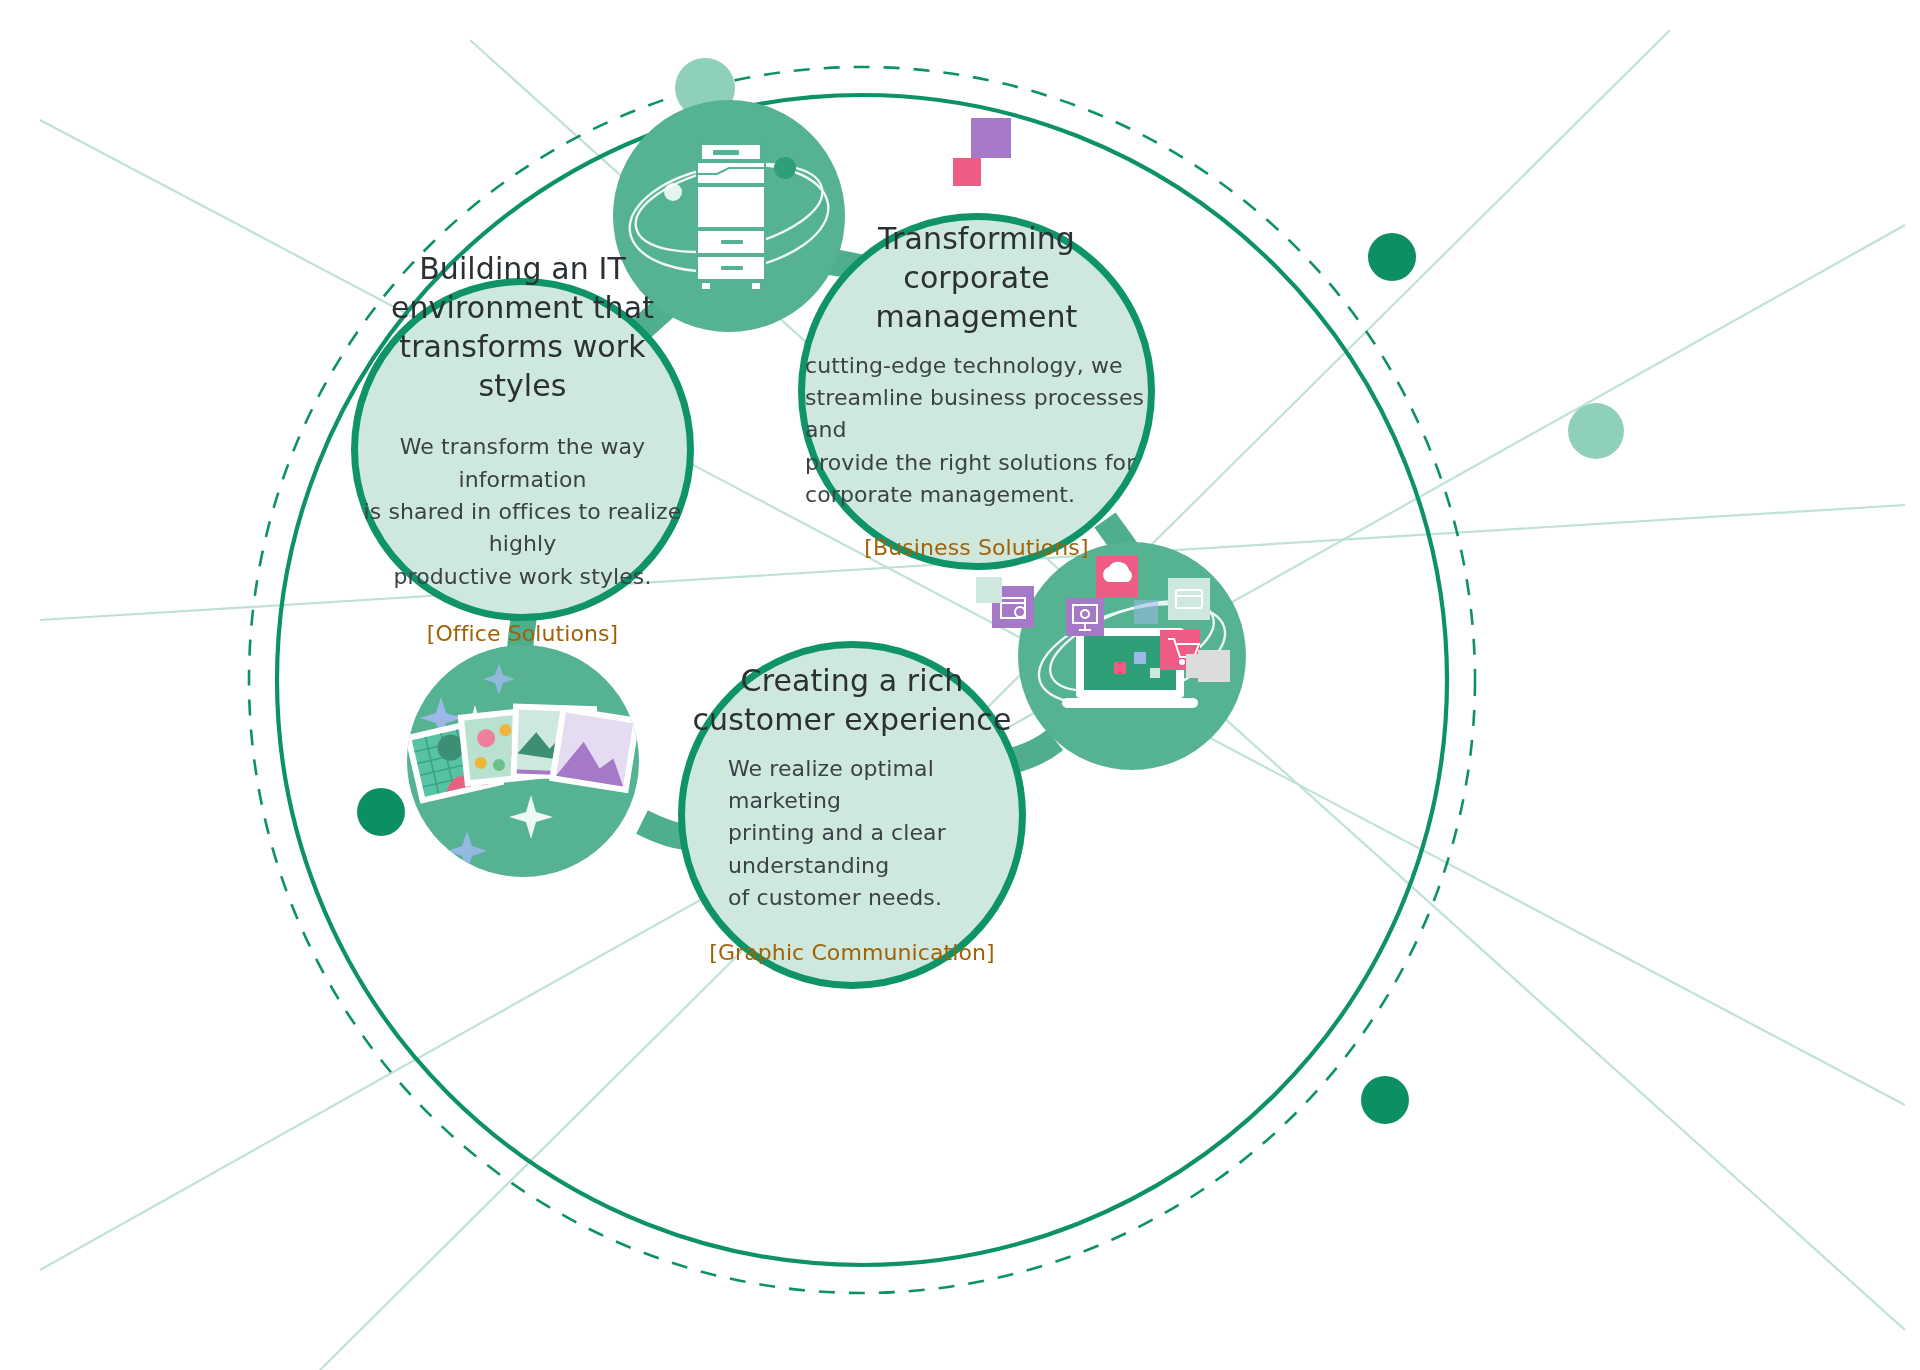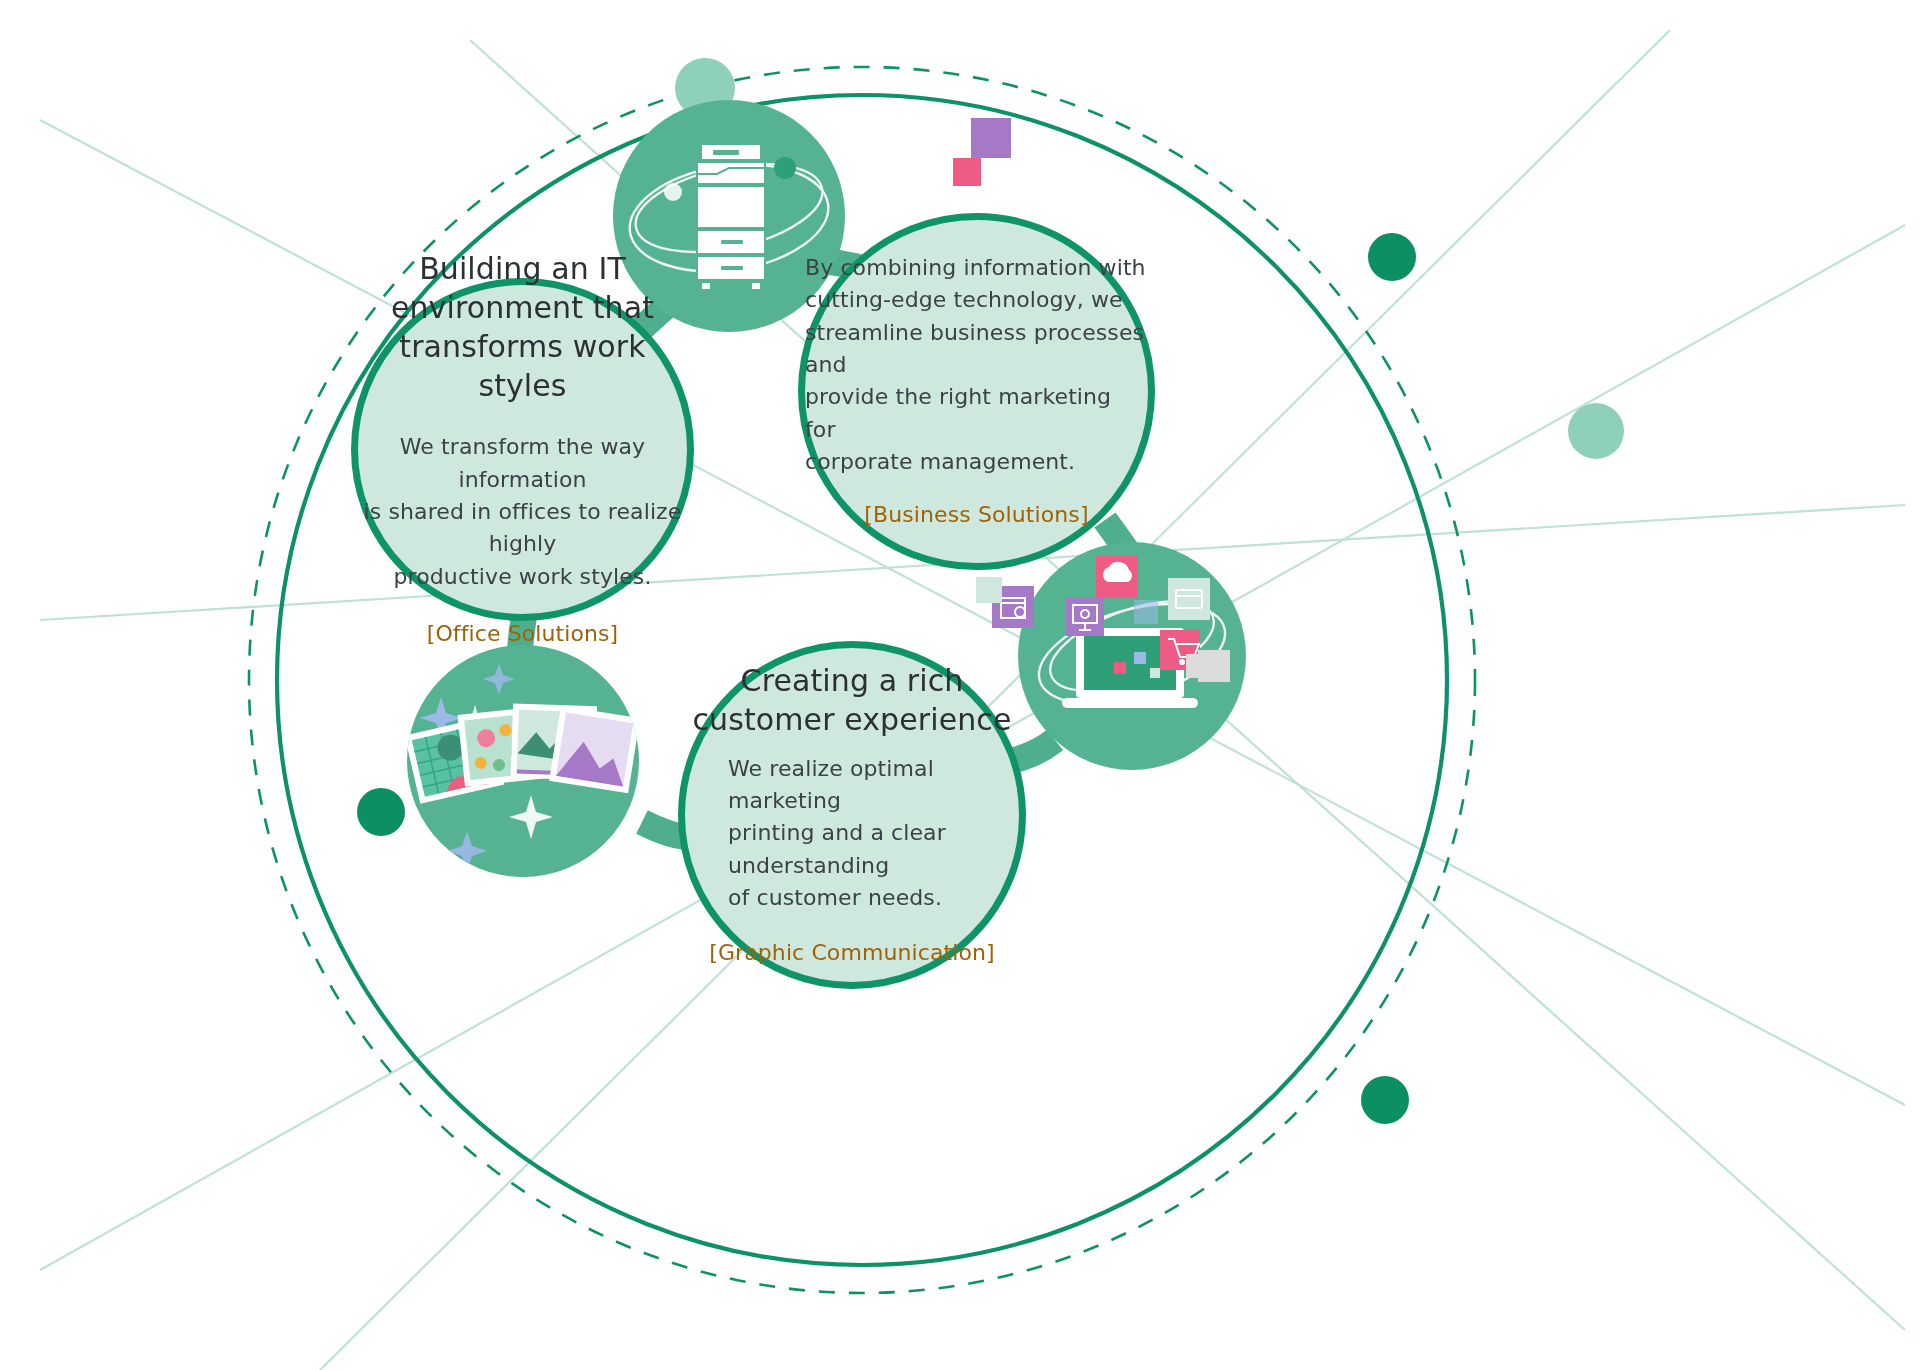--- a/index.html
+++ b/index.html
@@ -288,25 +288,28 @@
     </div>
     <div class="body">
       <span>We transform the way information</span><br>
       <span>is shared in offices to realize highly</span><br>
       <span>productive work styles.</span>
     </div>
     <div class="tag">[Office Solutions]</div>
   </div>
 
   <div class="bubble" id="bubble-business">
+    <div class="title">
+      <span>Transforming</span><br>
+      <span>corporate management</span>
+    </div>
     <div class="body">
-      <span>By combining information with</span>
       <span>cutting-edge technology, we</span>
       <span>streamline business processes and</span>
-      <span>provide the right marketing for</span>
+      <span>provide the right solutions for</span>
       <span>corporate management.</span>
     </div>
     <div class="tag">[Business Solutions]</div>
   </div>
 
   <div class="bubble" id="bubble-graphic">
     <div class="title">
       <span>Creating a rich</span><br>
       <span>customer experience</span>
     </div>

